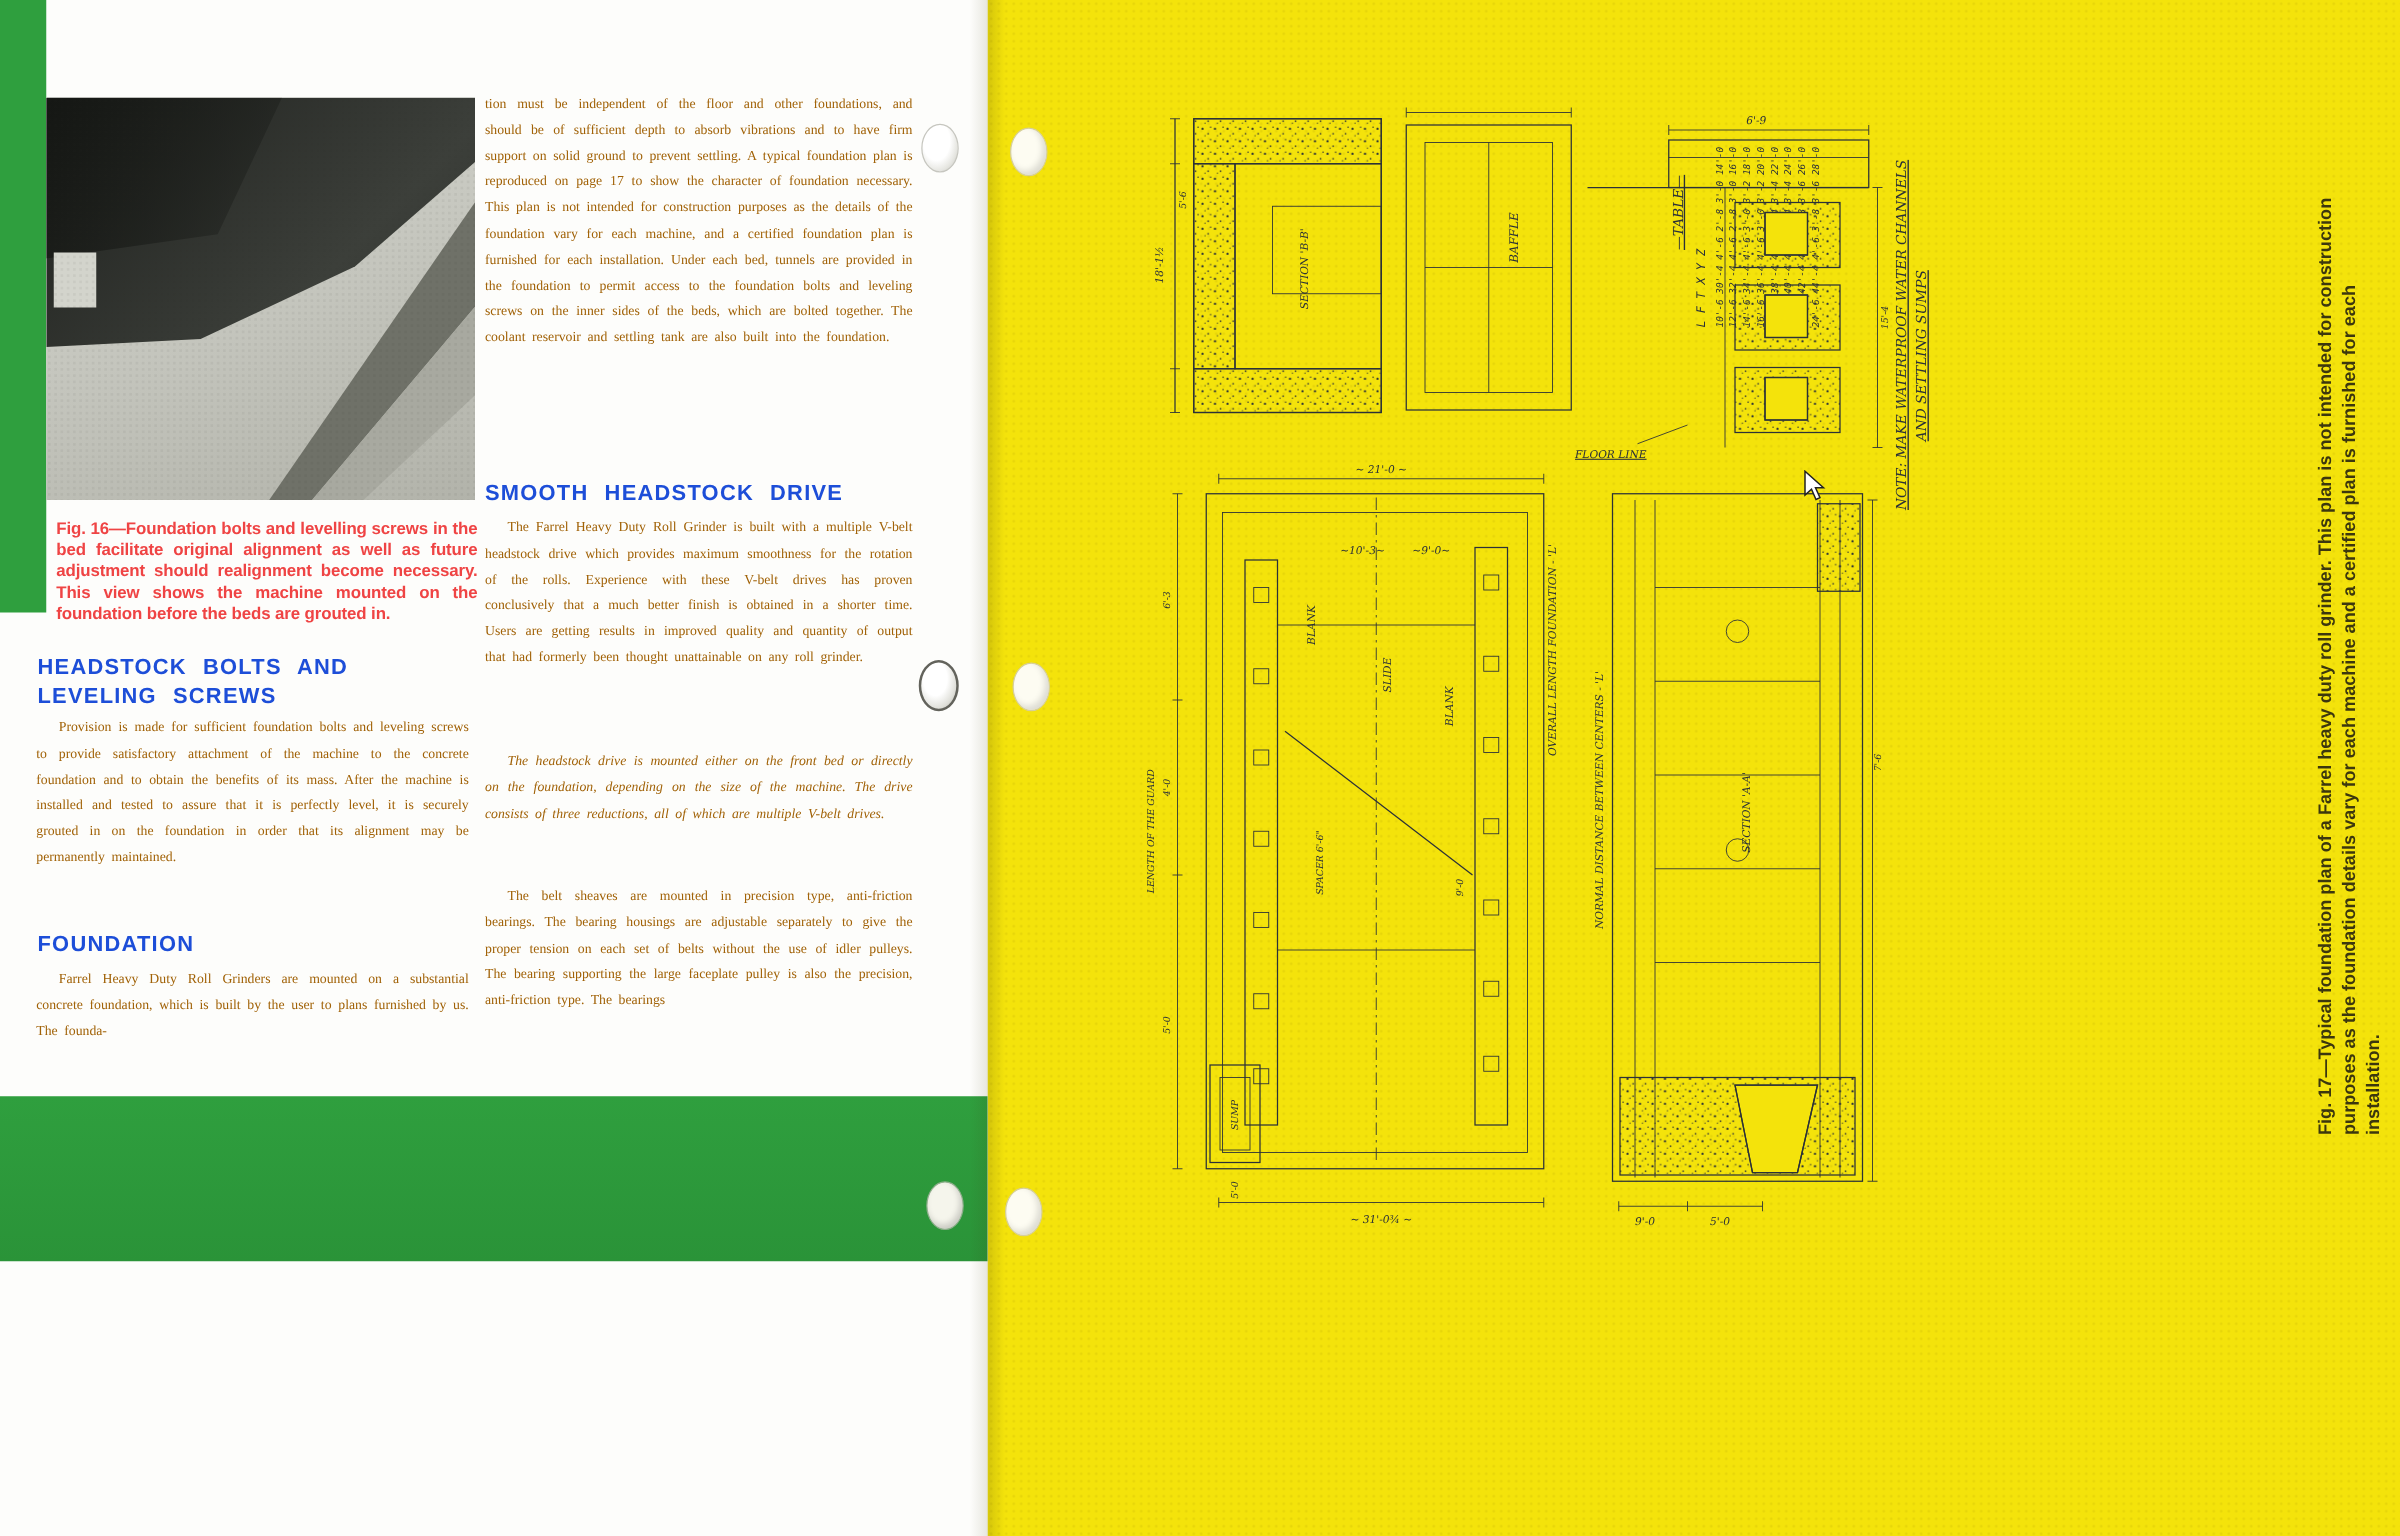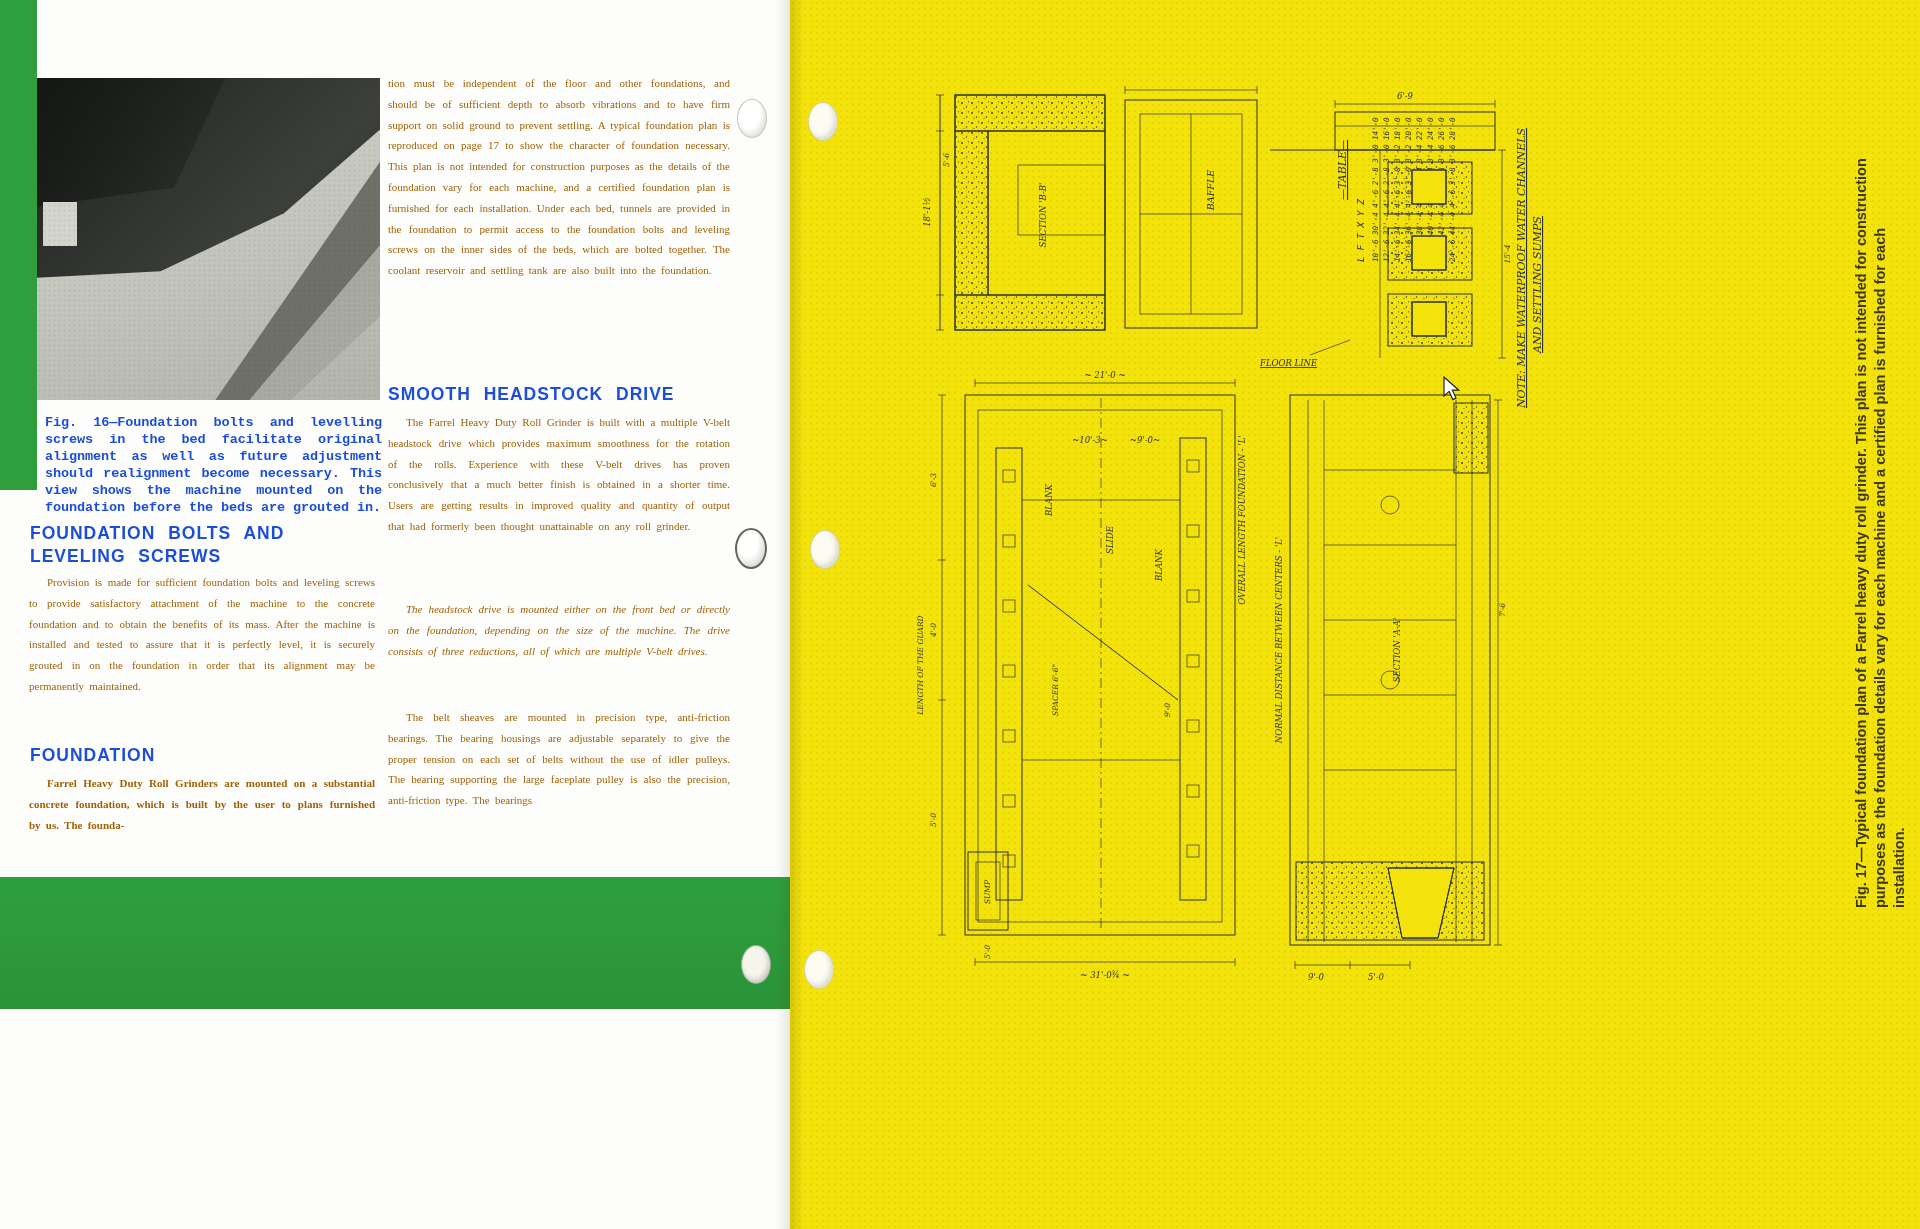--- a/index.html
+++ b/index.html
@@ -18,22 +18,22 @@
   .ph-machine2{position:absolute;inset:0;background:linear-gradient(120deg,#151714,#34373242 60%);
          clip-path:polygon(0 0,55% 0,40% 34%,0 40%);}
   .ph-bed-dark{position:absolute;inset:0;background:#6f7168;
          clip-path:polygon(52% 100%,100% 26%,100% 52%,62% 100%);}
   .ph-bed-light{position:absolute;inset:0;background:#a8a9a0;
          clip-path:polygon(62% 100%,100% 52%,100% 74%,74% 100%);}
   .ph-block{position:absolute;left:6px;top:124px;width:34px;height:44px;background:#d3d4cc;}
   .ph-grain{position:absolute;inset:0;background-image:radial-gradient(rgba(40,40,35,.16) 1px,transparent 1.2px);background-size:5px 5px;opacity:.35;}
   
   .fig16-caption{position:absolute;left:45px;top:414px;width:337px;
-      font-family:Liberation Mono, monospace;font-weight:bold;font-size:13.5px;line-height:17px;
-      color:#1d4ed8;text-align:justify;letter-spacing:-0.1px;}
+      font-family:Liberation Sans, sans-serif;font-weight:bold;font-size:13.5px;line-height:17px;
+      color:#ef4444;text-align:justify;letter-spacing:-0.1px;}
   .heading{position:absolute;font-family:"Liberation Sans",sans-serif;font-weight:bold;
       font-size:17.5px;line-height:23px;color:#1d4ed8;letter-spacing:1px;word-spacing:7px;}
   .bodytext{position:absolute;font-size:11px;line-height:20.8px;color:#a16207;
       text-align:justify;word-spacing:2.5px;}
   .indent{text-indent:18px;}
   
   .gutter{position:absolute;left:776px;top:0;width:28px;height:1229px;
       background:linear-gradient(90deg,rgba(0,0,0,0) 0%,rgba(60,55,10,.10) 45%,rgba(60,55,10,.16) 55%,rgba(0,0,0,0) 100%);}
   
   .yellow-page{position:absolute;left:790px;top:0;width:1130px;height:1229px;background:#f4e30b;}
@@ -242,24 +242,24 @@
     <div class="ph-bed-dark"></div>
     <div class="ph-bed-light"></div>
     <div class="ph-machine"></div>
     <div class="ph-machine2"></div>
     <div class="ph-block"></div>
     <div class="ph-grain"></div>
   </div>
 
   <div class="fig16-caption">Fig. 16—Foundation bolts and levelling screws in the bed facilitate original alignment as well as future adjustment should realignment become necessary. This view shows the machine mounted on the foundation before the beds are grouted in.</div>
 
-  <div class="heading" style="left:30px;top:522px;width:350px;">FOUNDATION BOLTS AND LEVELING SCREWS</div>
+  <div class="heading" style="left:30px;top:522px;width:350px;">HEADSTOCK BOLTS AND LEVELING SCREWS</div>
   <div class="bodytext indent" style="left:29px;top:572px;width:346px;">Provision is made for sufficient foundation bolts and leveling screws to provide satisfactory attachment of the machine to the concrete foundation and to obtain the benefits of its mass. After the machine is installed and tested to assure that it is perfectly level, it is securely grouted in on the foundation in order that its alignment may be permanently maintained.</div>
   <div class="heading" style="left:30px;top:744px;width:350px;">FOUNDATION</div>
-  <div class="bodytext indent" style="left:29px;top:773px;width:346px;font-weight:bold;">Farrel Heavy Duty Roll Grinders are mounted on a substantial concrete foundation, which is built by the user to plans furnished by us. The founda-</div>
+  <div class="bodytext indent" style="left:29px;top:773px;width:346px;">Farrel Heavy Duty Roll Grinders are mounted on a substantial concrete foundation, which is built by the user to plans furnished by us. The founda-</div>
 
   <div class="bodytext" style="left:388px;top:73px;width:342px;">tion must be independent of the floor and other foundations, and should be of sufficient depth to absorb vibrations and to have firm support on solid ground to prevent settling. A typical foundation plan is reproduced on page 17 to show the character of foundation necessary. This plan is not intended for construction purposes as the details of the foundation vary for each machine, and a certified foundation plan is furnished for each installation. Under each bed, tunnels are provided in the foundation to permit access to the foundation bolts and leveling screws on the inner sides of the beds, which are bolted together. The coolant reservoir and settling tank are also built into the foundation.</div>
   <div class="heading" style="left:388px;top:383px;width:342px;">SMOOTH HEADSTOCK DRIVE</div>
   <div class="bodytext indent" style="left:388px;top:412px;width:342px;">The Farrel Heavy Duty Roll Grinder is built with a multiple V-belt headstock drive which provides maximum smoothness for the rotation of the rolls. Experience with these V-belt drives has proven conclusively that a much better finish is obtained in a shorter time. Users are getting results in improved quality and quantity of output that had formerly been thought unattainable on any roll grinder.</div>
   <div class="bodytext indent" style="left:388px;top:599px;width:342px;font-style:italic;">The headstock drive is mounted either on the front bed or directly on the foundation, depending on the size of the machine. The drive consists of three reductions, all of which are multiple V-belt drives.</div>
   <div class="bodytext indent" style="left:388px;top:707px;width:342px;">The belt sheaves are mounted in precision type, anti-friction bearings. The bearing housings are adjustable separately to give the proper tension on each set of belts without the use of idler pulleys. The bearing supporting the large faceplate pulley is also the precision, anti-friction type. The bearings</div>
 
   <div class="green-band"></div>
 </div>
 

